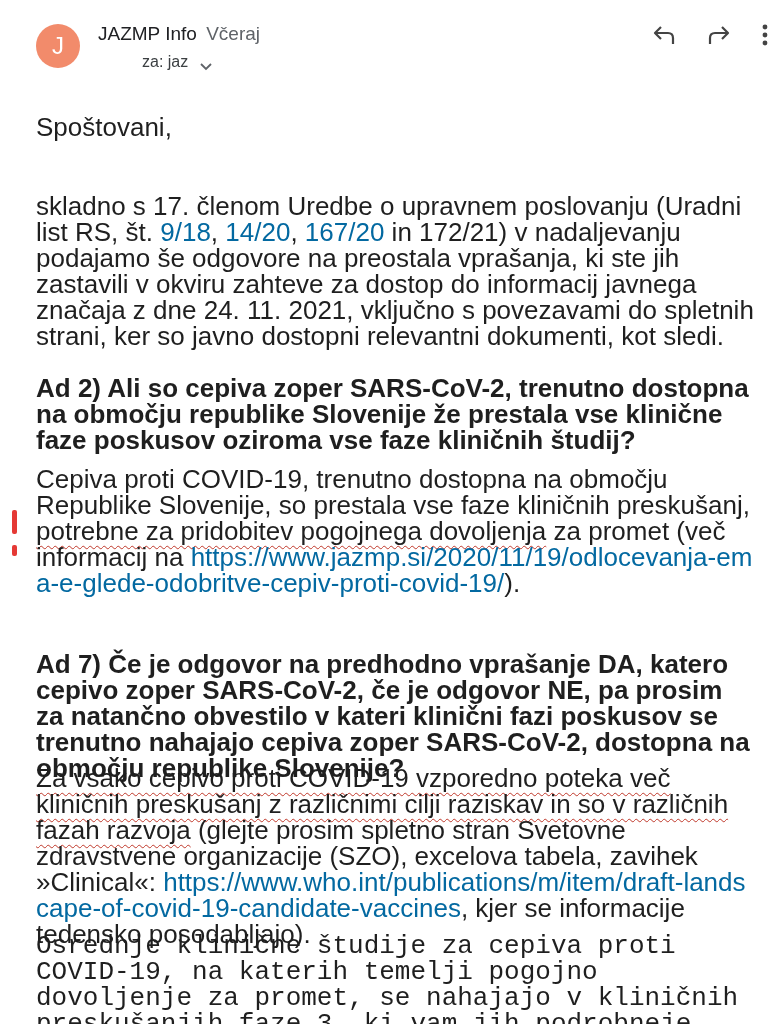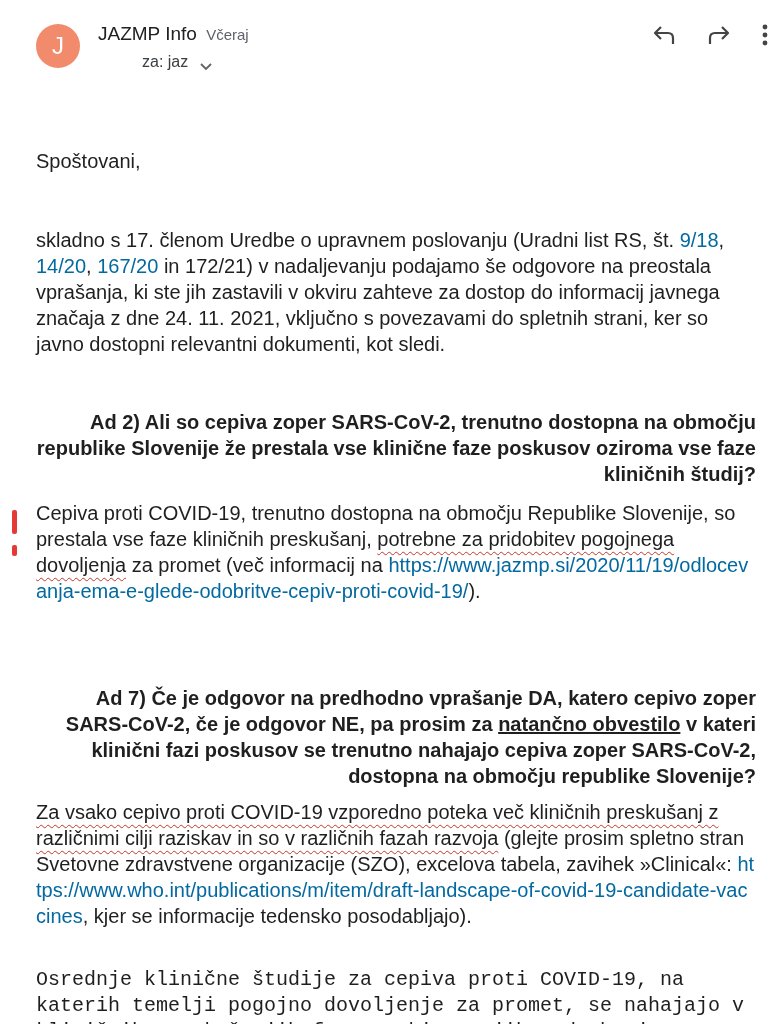--- a/index.html
+++ b/index.html
@@ -34,21 +34,21 @@
       font-family: "Liberation Sans", sans-serif;
     }
     .sender {
       position: absolute;
       left: 98px; top: 23px;
       font-size: 19px;
       color: #202124;
       white-space: nowrap;
     }
     .sender .time {
-      font-size: 15px;
+      font-size: 19px;
       color: #5f6368;
       margin-left: 4px;
     }
     .recipient {
       position: absolute;
       left: 98px; top: 53px;
       font-size: 16px;
       color: #3c4043;
       white-space: nowrap;
       margin-left: 44px;
@@ -64,32 +64,31 @@
       top: 20px;
       width: 30px; height: 30px;
       display: flex; align-items: center; justify-content: center;
     }
     .icon-btn svg { display: block; }
 
     .body-text {
       position: absolute;
       left: 36px;
       width: 720px;
-      font-size: 20px;
+      font-size: 26px;
       line-height: 26px;
       color: #1f1f1f;
       font-family: "Liberation Sans", sans-serif;
-      margin-top: 34px;
     }
-    .body-text.bold { font-weight: bold; text-align: right; }
+    .body-text.bold { font-weight: bold; }
     a.link {
       color: #0369a1;
       text-decoration: none;
     }
-    .u { text-decoration: underline; }
+    .u { }
     .squiggle {
       text-decoration: underline wavy #c0392b;
       text-decoration-thickness: 1px;
       text-underline-offset: 5px;
     }
     .red-mark {
       position: absolute;
       background: #e53935;
       border-radius: 2px;
     }

